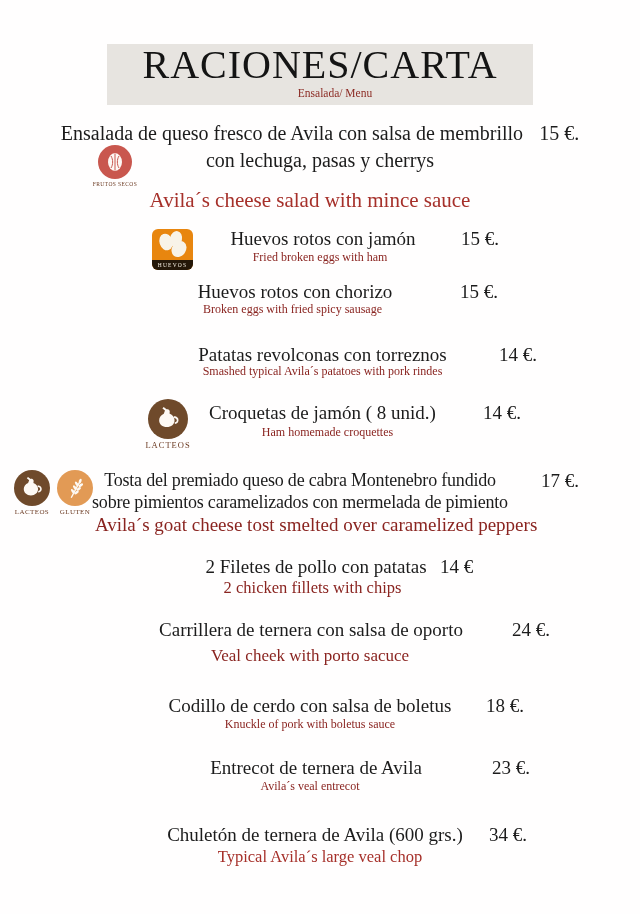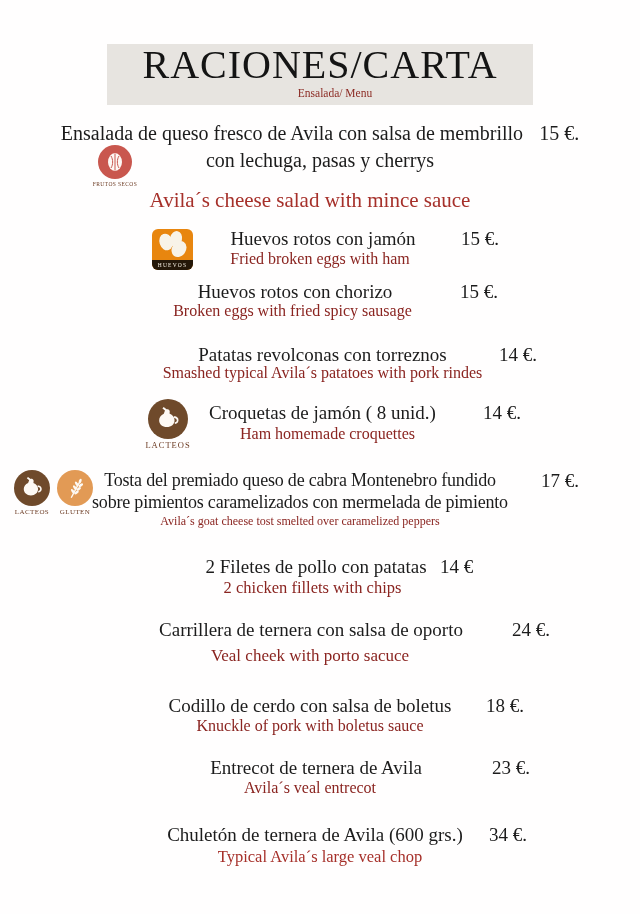--- a/index.html
+++ b/index.html
@@ -10,21 +10,21 @@
   .header-box{position:absolute;left:107px;top:44px;width:426px;height:61px;background:#e7e4e0;}
   .title{display:block;margin-top:-1px;text-align:center;font-size:40px;line-height:44px;
          letter-spacing:1px;color:#141414;white-space:nowrap;}
   .subtitle{position:absolute;left:0;right:-30px;top:43px;text-align:center;
             font-size:11.5px;color:#8c2b24;}
 
   
   .row{position:absolute;}
   .nm{display:block;text-align:center;font-size:19px;white-space:nowrap;}
   .price{position:absolute;top:0;font-size:19px;white-space:nowrap;color:#1c1c1c;}
-  .eng{position:absolute;text-align:center;font-size:16px;color:#8a2420;white-space:nowrap;}
+  .eng{position:absolute;text-align:center;font-size:12px;color:#8a2420;white-space:nowrap;}
   .eng.bright{color:#a6302a;}
   .inline-price{margin-left:16px;}
 
   
   .allergen{position:absolute;text-align:center;}
   .circ{display:flex;align-items:center;justify-content:center;border-radius:50%;}
   .alabel{display:block;color:#6b3a22;letter-spacing:.4px;white-space:nowrap;
           font-family:"Liberation Serif", serif;}
   .frutos .circ{width:34px;height:34px;background:#c9574e;}
   .frutos .alabel{font-size:5.5px;margin-top:2px;}
@@ -65,21 +65,21 @@
 
   .pos-lact-sm{left:8px;top:470px;width:48px;}
   .pos-lact-sm .circ{margin:0 auto;}
   .pos-glut-sm{left:52px;top:470px;width:46px;}
   .pos-glut-sm .circ{margin:0 auto;}
   .i5l1{top:470px;left:0;width:640px;}
   .i5l1 .nm{margin-left:88px;width:424px;font-size:18px;letter-spacing:-.2px;}
   .i5l1 .price{left:541px;}
   .i5l2{top:492px;left:0;width:640px;}
   .i5l2 .nm{margin-left:80px;width:440px;font-size:18px;letter-spacing:-.2px;}
-  .e5{top:514px;left:95px;width:410px;font-size:12px;}
+  .e5{top:514px;left:95px;width:410px;font-size:19px;}
 
   .i6{top:556px;left:0;width:640px;} .i6 .nm{margin-left:180px;width:272px;}
   .i6 .price{left:440px;}
   .e6{top:578px;left:185px;width:255px;font-size:16.5px;}
 
   .i7{top:619px;left:0;width:612px;} .i7 .nm{margin-left:135px;width:352px;}
   .i7 .price{left:512px;}
   .e7{top:646px;left:160px;width:300px;font-size:17px;}
 
   .i8{top:695px;left:0;width:640px;} .i8 .nm{margin-left:145px;width:330px;}

